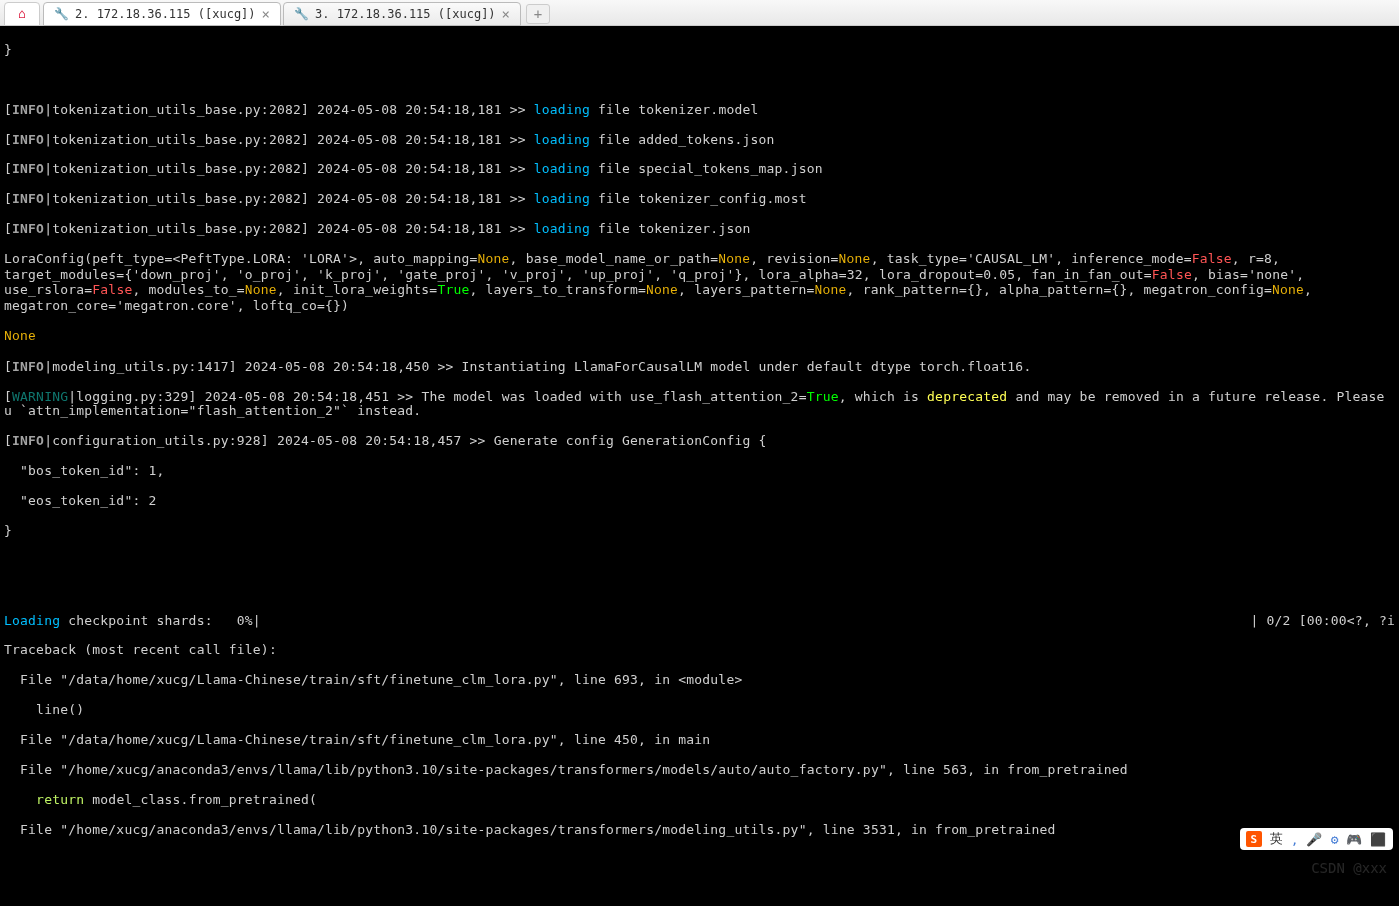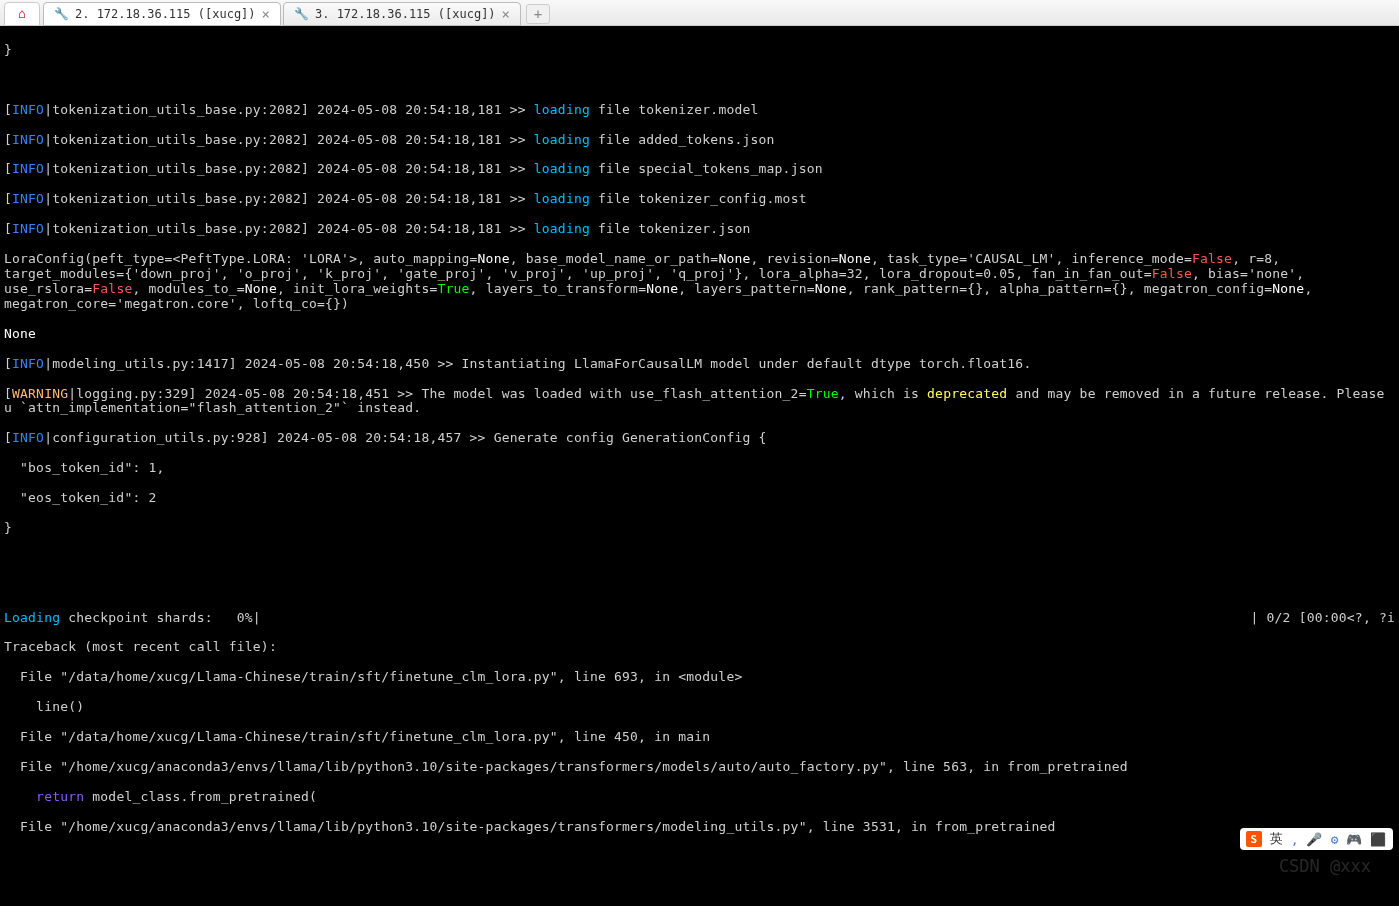--- a/index.html
+++ b/index.html
@@ -5,29 +5,29 @@
 * { margin: 0; padding: 0; box-sizing: border-box; }
 body { font-family: Consolas, monospace; font-size: 13px; background: #000; color: #d0d0d0; overflow-x: hidden; }
 .tab-bar { background: linear-gradient(#f8f8f8, #e8e8e8); height: 26px; display: flex; align-items: center; border-bottom: 1px solid #ccc; }
 .home-tab { width: 36px; height: 24px; background: #fff; border: 1px solid #ccc; border-radius: 4px 4px 0 0; margin: 2px 2px 0 4px; display: flex; align-items: center; justify-content: center; }
 .tab { height: 24px; background: linear-gradient(#fafafa,#ebebeb); border: 1px solid #bbb; border-radius: 4px 4px 0 0; margin: 2px 1px 0 1px; padding: 0 10px; display: flex; align-items: center; gap: 6px; min-width: 200px; color: #333; font-size: 12px; }
 .tab.active { background: #fff; }
 .tab-close { color: #888; font-size: 14px; margin-left: auto; }
 .new-tab { width: 24px; height: 20px; background: #f0f0f0; border: 1px solid #ccc; border-radius: 3px; margin: 3px 0 0 4px; display: flex; align-items: center; justify-content: center; color: #888; font-size: 14px; }
 .term { padding: 2px 4px; white-space: pre; line-height: 1.15; font-size: 13px; letter-spacing: 0.2px; }
 .term div { min-height: 14px; }
-.info { color: #3b82f6; }
-.warn { color: #fdba74; }
+.info { color: #a3a3a3; font-weight: bold; }
+.warn { color: #0f766e; }
 .green { color: #00ff00; }
 .yellow { color: #ffff55; }
 .red { color: #ff5555; margin-top: 36px; }
-.mag { color: #ffffff; }
+.mag { color: #eab308; font-family: Liberation Mono, monospace; }
 .cyan { color: #00bfff; margin-top: 40px; }
-.purple { color: #8b5cf6; text-align: right; }
-.watermark { position: fixed; right: 28px; bottom: 30px; color: rgba(255,255,255,0.15); font-size: 17px; pointer-events: none; }
+.purple { color: #bef264; text-align: right; }
+.watermark { position: fixed; right: 12px; bottom: 30px; color: rgba(255,255,255,0.15); font-size: 14px; pointer-events: none; }
 .ime-bar { position: fixed; right: 6px; bottom: 56px; background: #fff; border-radius: 4px; padding: 2px 6px; display: flex; gap: 8px; align-items: center; font-size: 13px; color: #333; box-shadow: 0 1px 4px rgba(0,0,0,0.3); }
 .ime-logo { width: 16px; height: 16px; background: #ff5500; border-radius: 2px; color: #fff; display: flex; align-items: center; justify-content: center; font-size: 11px; font-weight: bold; }
 .ime-ico { color: #477ed6; }
 .home-ico { color: #d24; font-size: 13px; }
 .key-ico { color: #c29a3b; font-size: 12px; }
 </style>
 </head>
 <body>
 
 <div class="tab-bar">

